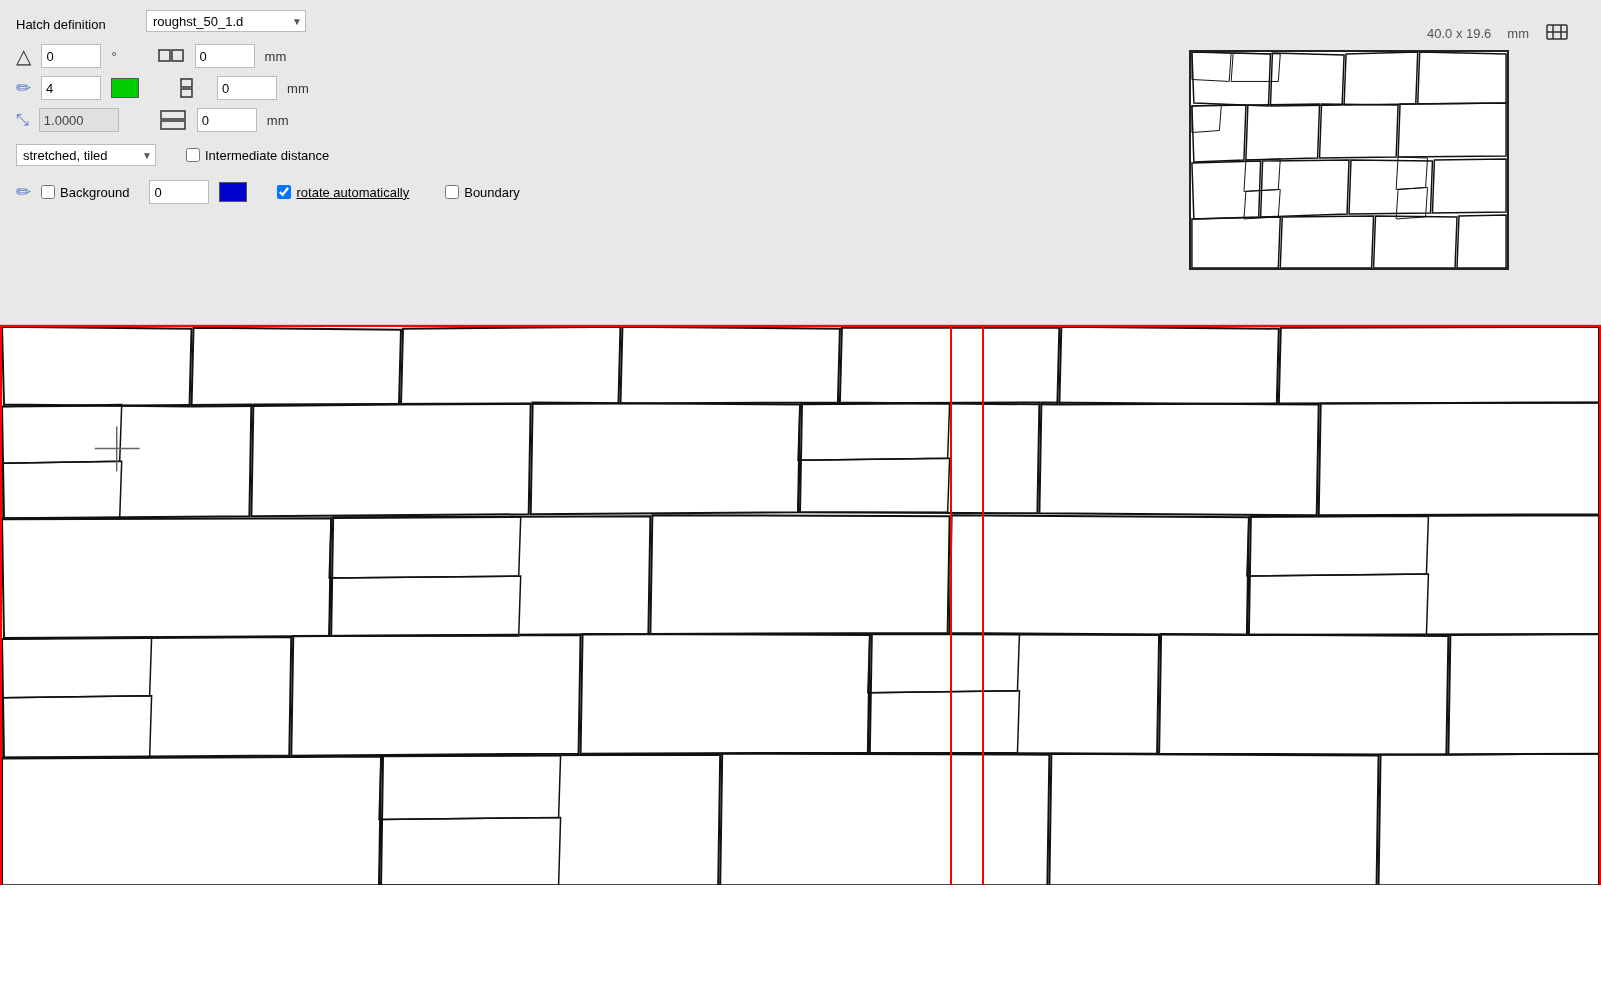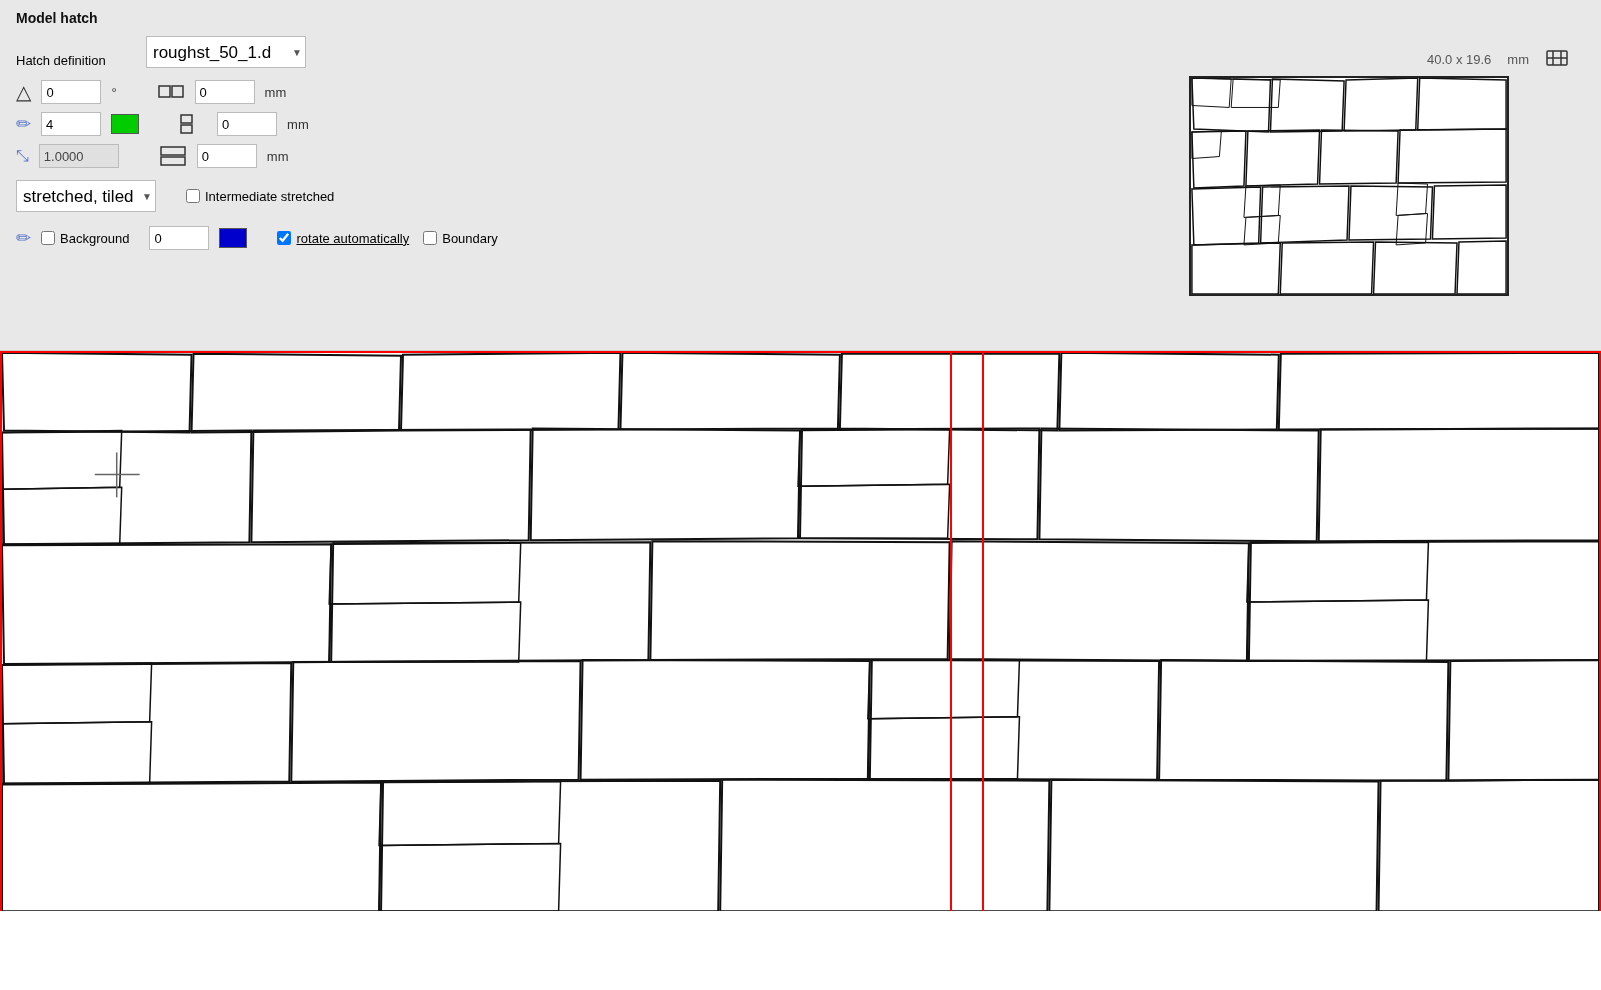--- a/index.html
+++ b/index.html
@@ -34,22 +34,22 @@
     }
 
     .input-sm { width: 60px; }
 
     .unit-label { color: #333; font-size: 13px; }
 
     .dropdown {
       border: 1px solid #bbb;
       background: #fff;
       padding: 2px 20px 2px 6px;
-      height: 32px;
-      font-size: 17px;
+      height: 22px;
+      font-size: 13px;
       appearance: none;
       -webkit-appearance: none;
       position: relative;
       cursor: pointer;
       width: 160px;
     }
 
     .dropdown-wrapper {
       position: relative;
       display: inline-block;
@@ -173,21 +173,20 @@
     
     .preview-stones {
       width: 100%;
       height: 100%;
     }
   </style>
 </head>
 <body>
 
 <div class="panel">
-  <div class="panel-title">Model hatch</div>
 
   <div class="panel-content">
 
     <div class="left-col">
 
       <div class="row" style="margin-bottom:12px;align-items:flex-end;">
         <span style="font-size:13px; min-width:120px;">Hatch definition</span>
         <div class="dropdown-wrapper">
           <select class="dropdown">
             <option>roughst_50_1.d</option>
@@ -248,42 +247,42 @@
           <select class="dropdown" style="width:140px;">
             <option>stretched, tiled</option>
             <option>tiled</option>
             <option>stretched</option>
           </select>
           <span class="dropdown-arrow">▼</span>
         </div>
 
         <label class="checkbox-label" style="margin-left:20px;">
           <input type="checkbox" style="">
-          <span>Intermediate stretched</span>
+          <span>Intermediate distance</span>
         </label>
       </div>
 
       <div class="row" style="margin-top:6px;">
 
         <span style="font-size:18px; color:#5575c8;">✏</span>
 
         <label class="checkbox-label">
           <input type="checkbox" style="">
           <span>Background</span>
         </label>
 
         <input class="input-field input-sm" type="text" value="0" style="margin-left: 10px;">
         <span class="color-swatch" style="background:#0000cc;"></span>
 
         <label class="checkbox-label" style="margin-left:20px;text-decoration:underline;">
           <input type="checkbox" checked="" style="">
           <span>rotate automatically</span>
         </label>
 
-        <label class="checkbox-label" style="margin-left:4px;">
+        <label class="checkbox-label" style="margin-left:26px;">
           <input type="checkbox" style="">
           <span>Boundary</span>
         </label>
       </div>
     </div>
 
     <div class="header-right">
       <div class="dim-label">
         <span>40.0 x 19.6</span>
         <span>mm</span>

